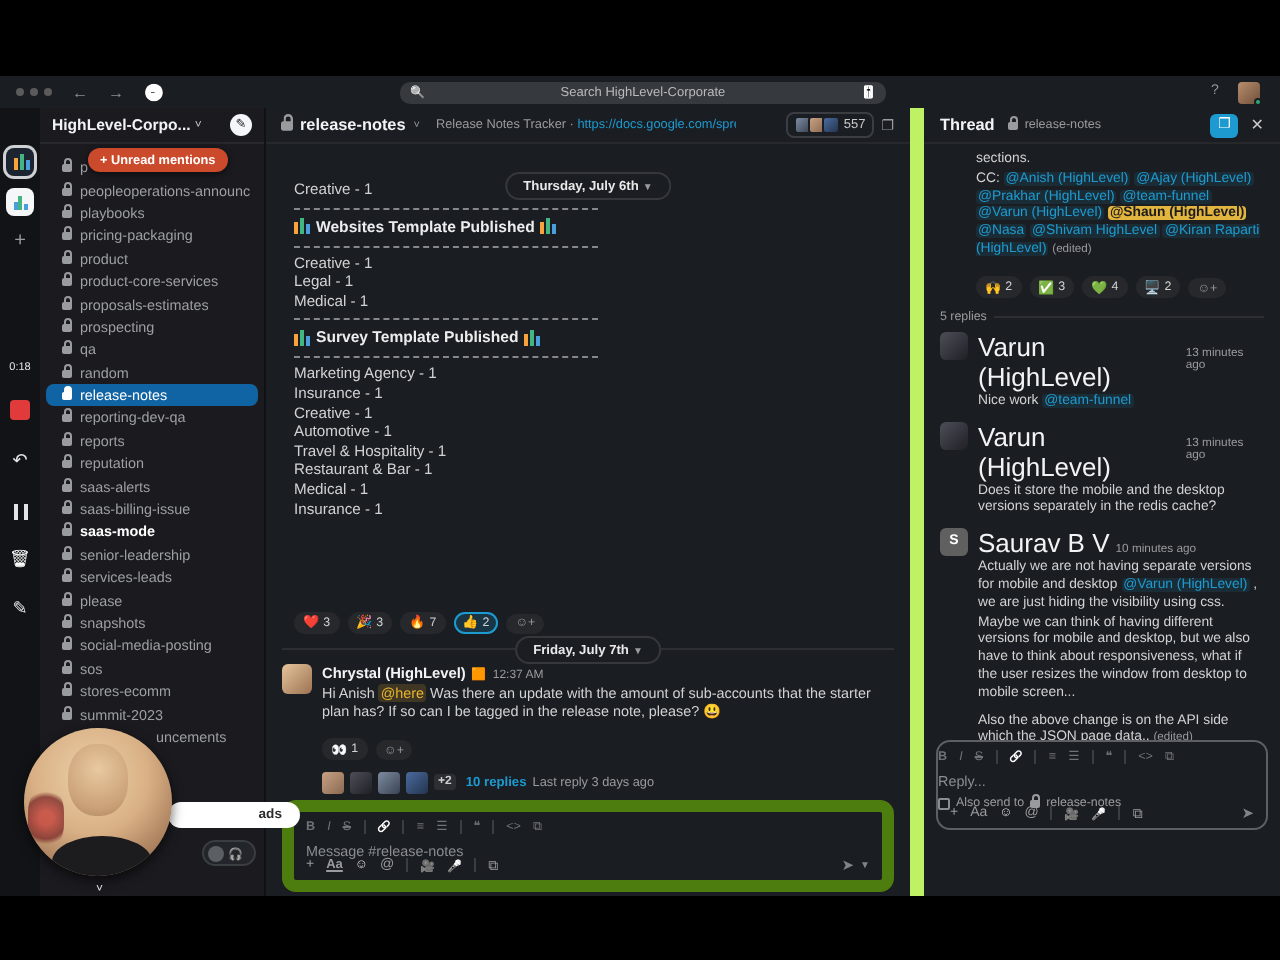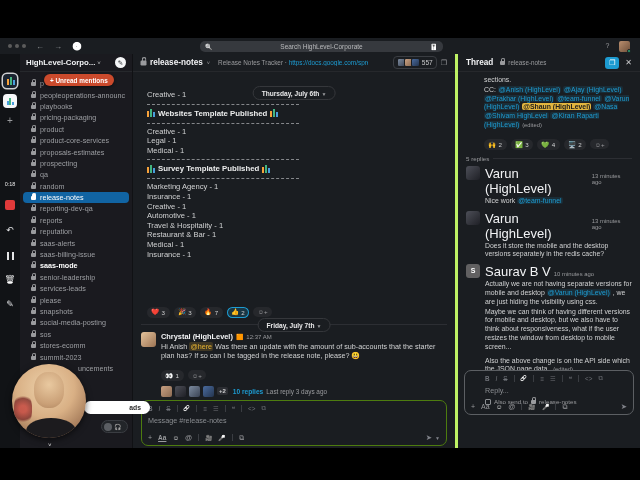--- a/index.html
+++ b/index.html
@@ -110,31 +110,31 @@
   .c-name-emj{font-size:6px}
   .c-time{font-size:6px;color:#9a9b9e}
   .c-text{font-size:7.2px;line-height:9.4px;color:#d1d2d3;margin-top:1px;max-width:300px}
   .c-reactions{margin-top:3px}
   .threadbar{display:flex;align-items:center;gap:3px;margin-top:4px}
   .tb-av{width:11px;height:11px;border-radius:2px}
   .tb-plus{font-size:6px;color:#cfd0d2;background:#2c2e33;border-radius:2px;padding:1px 2px;font-weight:bold}
   .tb-replies{font-size:6.6px;color:#1d9bd1;font-weight:bold;margin-left:2px}
   .tb-last{font-size:6.4px;color:#9a9b9e}
 
-  .composer{position:absolute;left:8px;right:8px;top:346px;height:46px;border:1px solid #4d7c0f;border-radius:7px;background:#1a1d21;padding:3px 6px}
+  .composer{position:absolute;left:8px;right:8px;top:346px;height:46px;border:6px solid #4d7c0f;border-radius:7px;background:#1a1d21;padding:3px 6px}
   .fmt-row{display:flex;gap:6px;align-items:center;color:#6f7278;font-size:6.3px}
   .fmt-row .fsep{width:1px;height:7px;background:#3a3d42}
   .ph{font-size:7.2px;color:#8a8d91;margin-top:4px}
   .comp-tools{position:absolute;left:6px;right:6px;bottom:3px;display:flex;align-items:center;gap:6px;color:#9a9b9e;font-size:7px}
   .comp-tools .aa{font-size:6.5px;font-weight:bold;text-decoration:underline}
   .send{margin-left:auto;color:#80838a;font-size:7.5px;display:flex;gap:3px;align-items:center}
   .send .schev{font-size:5px}
 
   
-  .thread{position:absolute;left:455px;top:16px;width:185px;height:394px;background:#1a1d21;border-left:3px solid #bef264}
+  .thread{position:absolute;left:455px;top:16px;width:185px;height:394px;background:#1a1d21;border-left:7px solid #bef264}
   .th-title{font-size:8.2px;font-weight:bold;color:#f2f3f5}
   .th-chan{display:flex;align-items:center;gap:3px;color:#9a9b9e;font-size:6.3px;margin-left:3px}
   .th-right{margin-left:auto;display:flex;align-items:center;gap:6px}
   .th-bluebtn{width:14px;height:12px;background:#1d9bd1;border-radius:3px;color:#fff;font-size:7px;text-align:center;line-height:12px}
   .th-close{color:#c9cacc;font-size:8px}
 
   .th-content{position:absolute;left:0;top:18px;right:0;height:298px;overflow:hidden;padding:4px 8px 0 8px}
   .tpara{font-size:6.9px;line-height:8.8px;color:#d1d2d3;padding-left:18px;margin-bottom:1px}
   .mention{color:#1d9bd1;background:rgba(29,155,209,.13);border-radius:2px;padding:0 1px}
   .hl-self{color:#1d1c1d;background:#e2b53e;border-radius:2px;padding:0 1px;font-weight:bold}
@@ -148,21 +148,21 @@
   .av-dark{background:linear-gradient(135deg,#4d4f58,#1f2026)}
   .av-letter{background:#616061}
   .av-light{background:linear-gradient(135deg,#e5c49c,#9c7353)}
   .r-body{flex:1;min-width:0}
   .r-head{display:flex;align-items:baseline;gap:3px}
   .r-name{font-size:13px;font-weight:normal;color:#f2f3f5}
   .r-time{font-size:5.9px;color:#9a9b9e}
   .r-para{font-size:6.9px;line-height:8.8px;color:#d1d2d3;margin-top:1px}
   .r-para.gap{margin-top:5px}
 
-  .th-composer{position:absolute;left:6px;right:6px;top:316px;height:45px;border:1px solid #5c5f63;border-radius:7px;background:#1a1d21;padding:3px 20px}
+  .th-composer{position:absolute;left:6px;right:6px;top:316px;height:45px;border:1px solid #5c5f63;border-radius:7px;background:#1a1d21;padding:3px 0}
   .alsosend{display:flex;align-items:center;gap:3px;font-size:6.2px;color:#9a9b9e;margin-top:3px}
   .cbox{width:6px;height:6px;border:1px solid #8a8d91;border-radius:1px}
   .th-tools{position:absolute;left:6px;right:6px;bottom:3px;display:flex;align-items:center;gap:6px;color:#9a9b9e;font-size:7px}
 
   
   .strip{position:absolute;left:0;width:640px;background:#000;z-index:10}
   .strip-top{top:0;height:38px}
   .strip-bottom{top:448px;height:32px}
 </style>
 </head>

